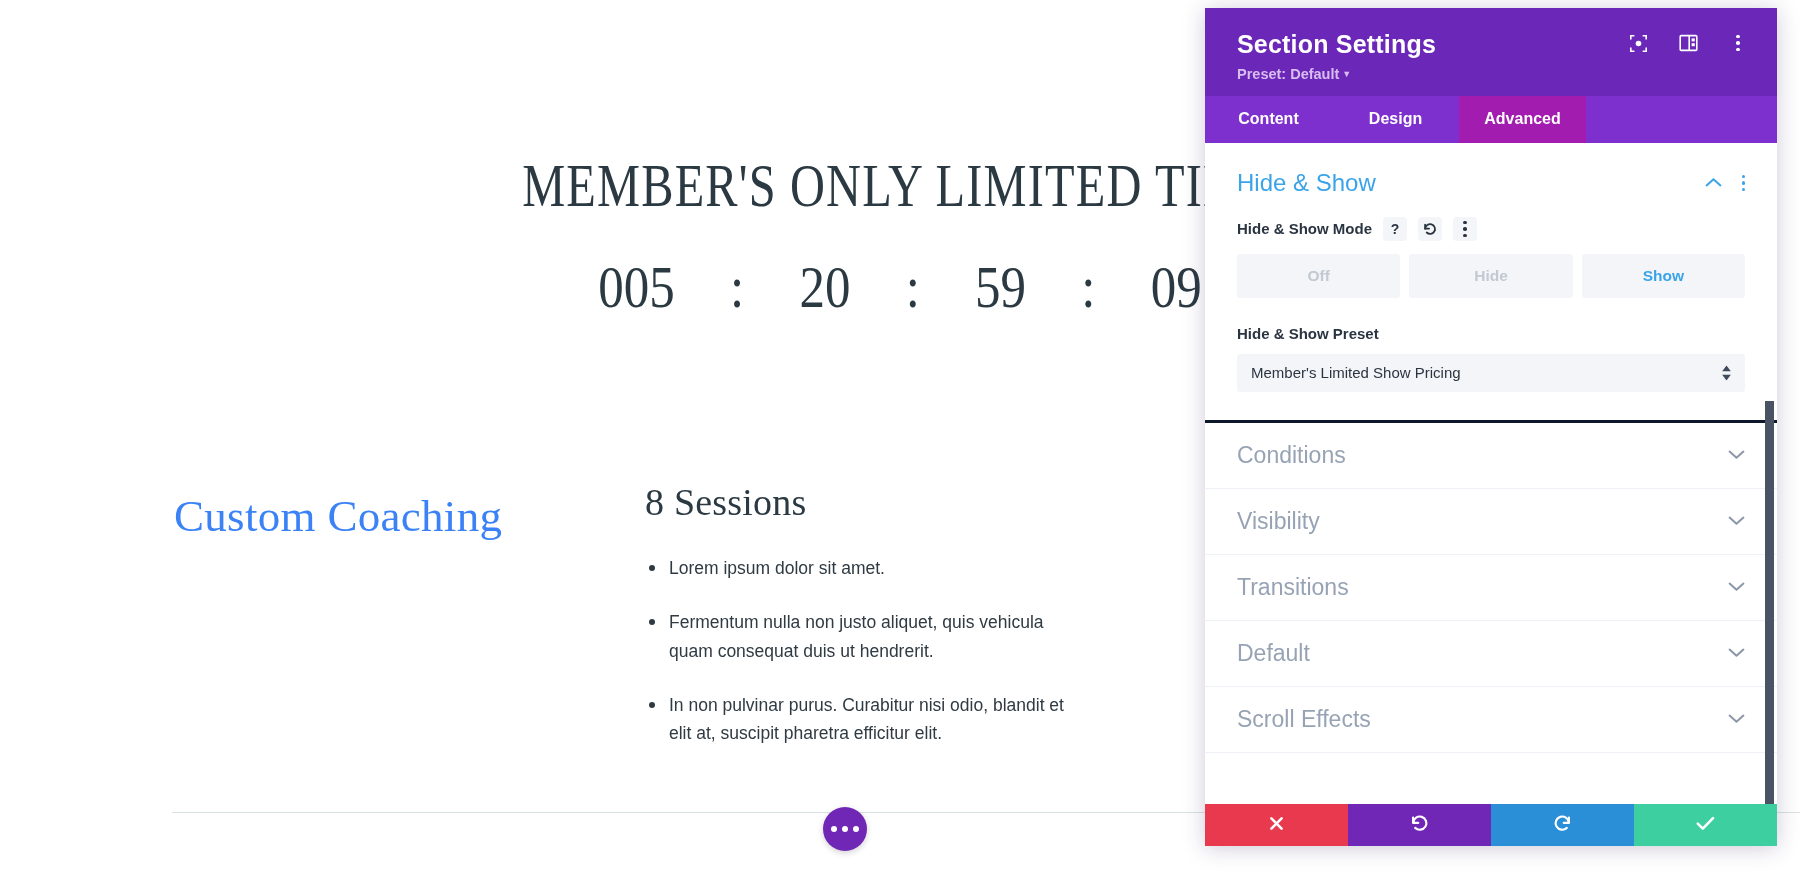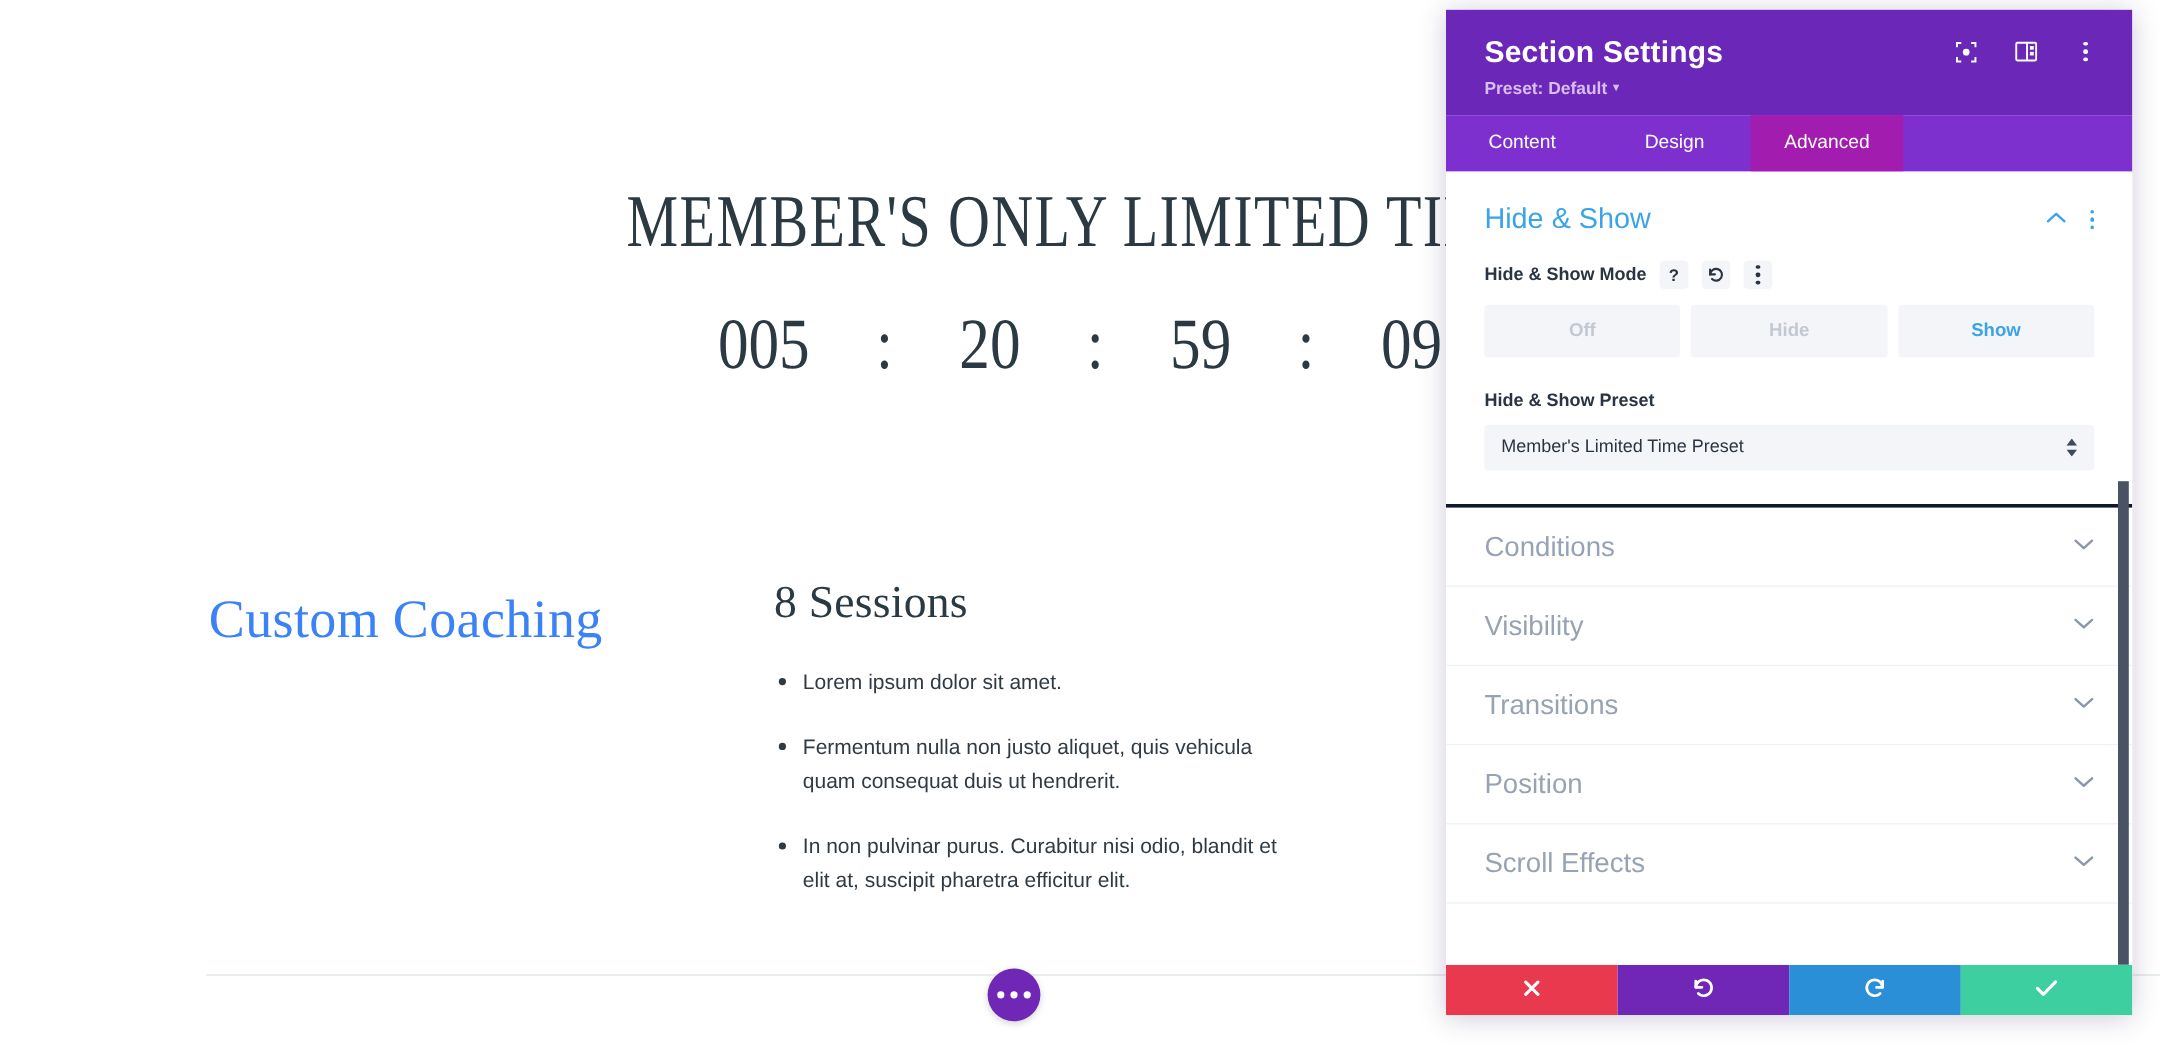--- a/index.html
+++ b/index.html
@@ -186,21 +186,21 @@
     display: flex;
     background: #7e30cf;
     flex: 0 0 auto;
   }
   .panel-tab {
     padding: 14px 0 15px 0;
     width: 127px;
     text-align: center;
     color: #ffffff;
     font-size: 16px;
-    font-weight: normal;
+    font-weight: bold;
     cursor: pointer;
     background: transparent;
     border: none;
     font-family: inherit;
   }
   .panel-tab.active { background: #a21caf; }
 
   .panel-body {
     flex: 1 1 auto;
     position: relative;
@@ -444,21 +444,21 @@
 
       <div class="btn-group">
         <button class="seg-btn">Off</button>
         <button class="seg-btn">Hide</button>
         <button class="seg-btn active">Show</button>
       </div>
 
       <div class="field-title">Hide &amp; Show Preset</div>
 
       <div class="select-box">
-        <span class="select-value">Member's Limited Time Preset</span>
+        <span class="select-value">Member's Limited Show Pricing</span>
         <span class="select-arrows">
           <svg width="9" height="6" viewBox="0 0 9 6">
               <path d="M4.5 0L9 6H0z" fill="#3f4a5a"></path>
             </svg>
           <svg width="9" height="6" viewBox="0 0 9 6">
               <path d="M4.5 6L0 0h9z" fill="#3f4a5a"></path>
             </svg>
         </span>
       </div>
     </div>
@@ -482,21 +482,21 @@
       </div>
       <div class="acc-row">
         <span class="acc-label">Transitions</span>
         <span class="chev">
           <svg width="17" height="11" viewBox="0 0 17 11" fill="none" stroke="#8b97a8" stroke-width="2" stroke-linecap="round" stroke-linejoin="round">
               <path d="M1.6 2.6L8.5 8.8l6.9-6.2"></path>
             </svg>
         </span>
       </div>
       <div class="acc-row">
-        <span class="acc-label">Position</span>
+        <span class="acc-label">Default</span>
         <span class="chev">
           <svg width="17" height="11" viewBox="0 0 17 11" fill="none" stroke="#8b97a8" stroke-width="2" stroke-linecap="round" stroke-linejoin="round">
               <path d="M1.6 2.6L8.5 8.8l6.9-6.2"></path>
             </svg>
         </span>
       </div>
       <div class="acc-row">
         <span class="acc-label">Scroll Effects</span>
         <span class="chev">
           <svg width="17" height="11" viewBox="0 0 17 11" fill="none" stroke="#8b97a8" stroke-width="2" stroke-linecap="round" stroke-linejoin="round">

